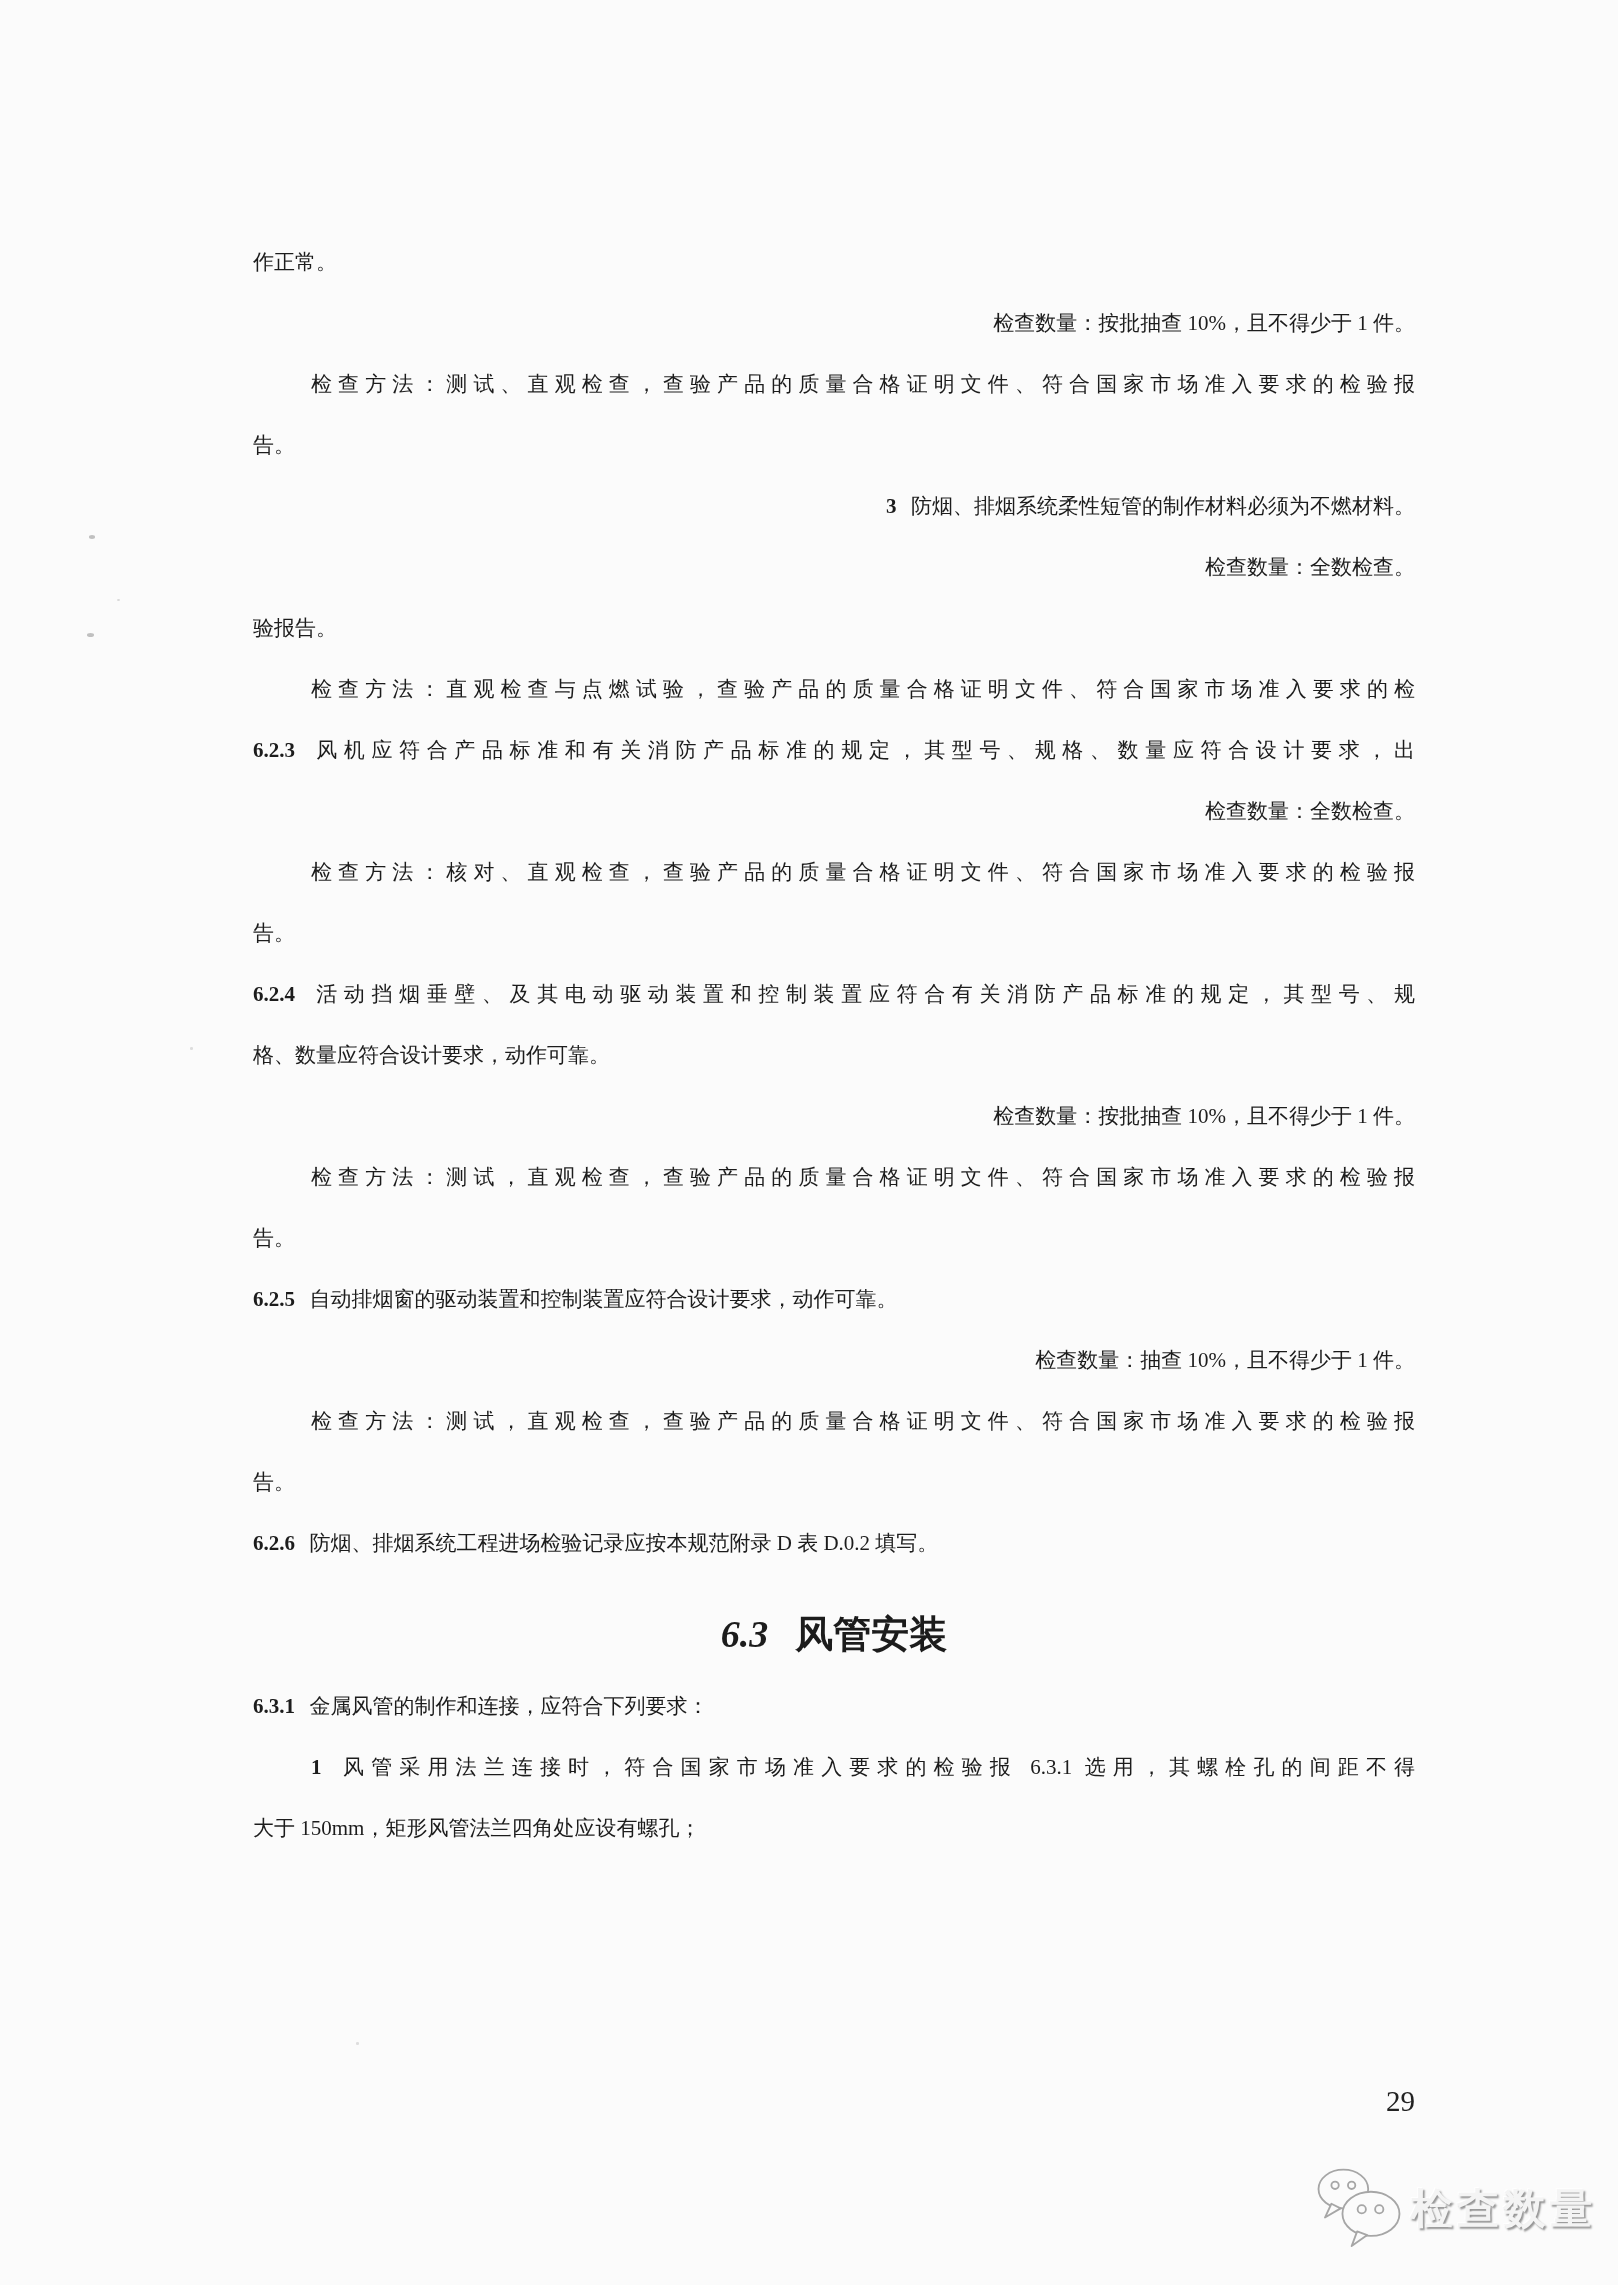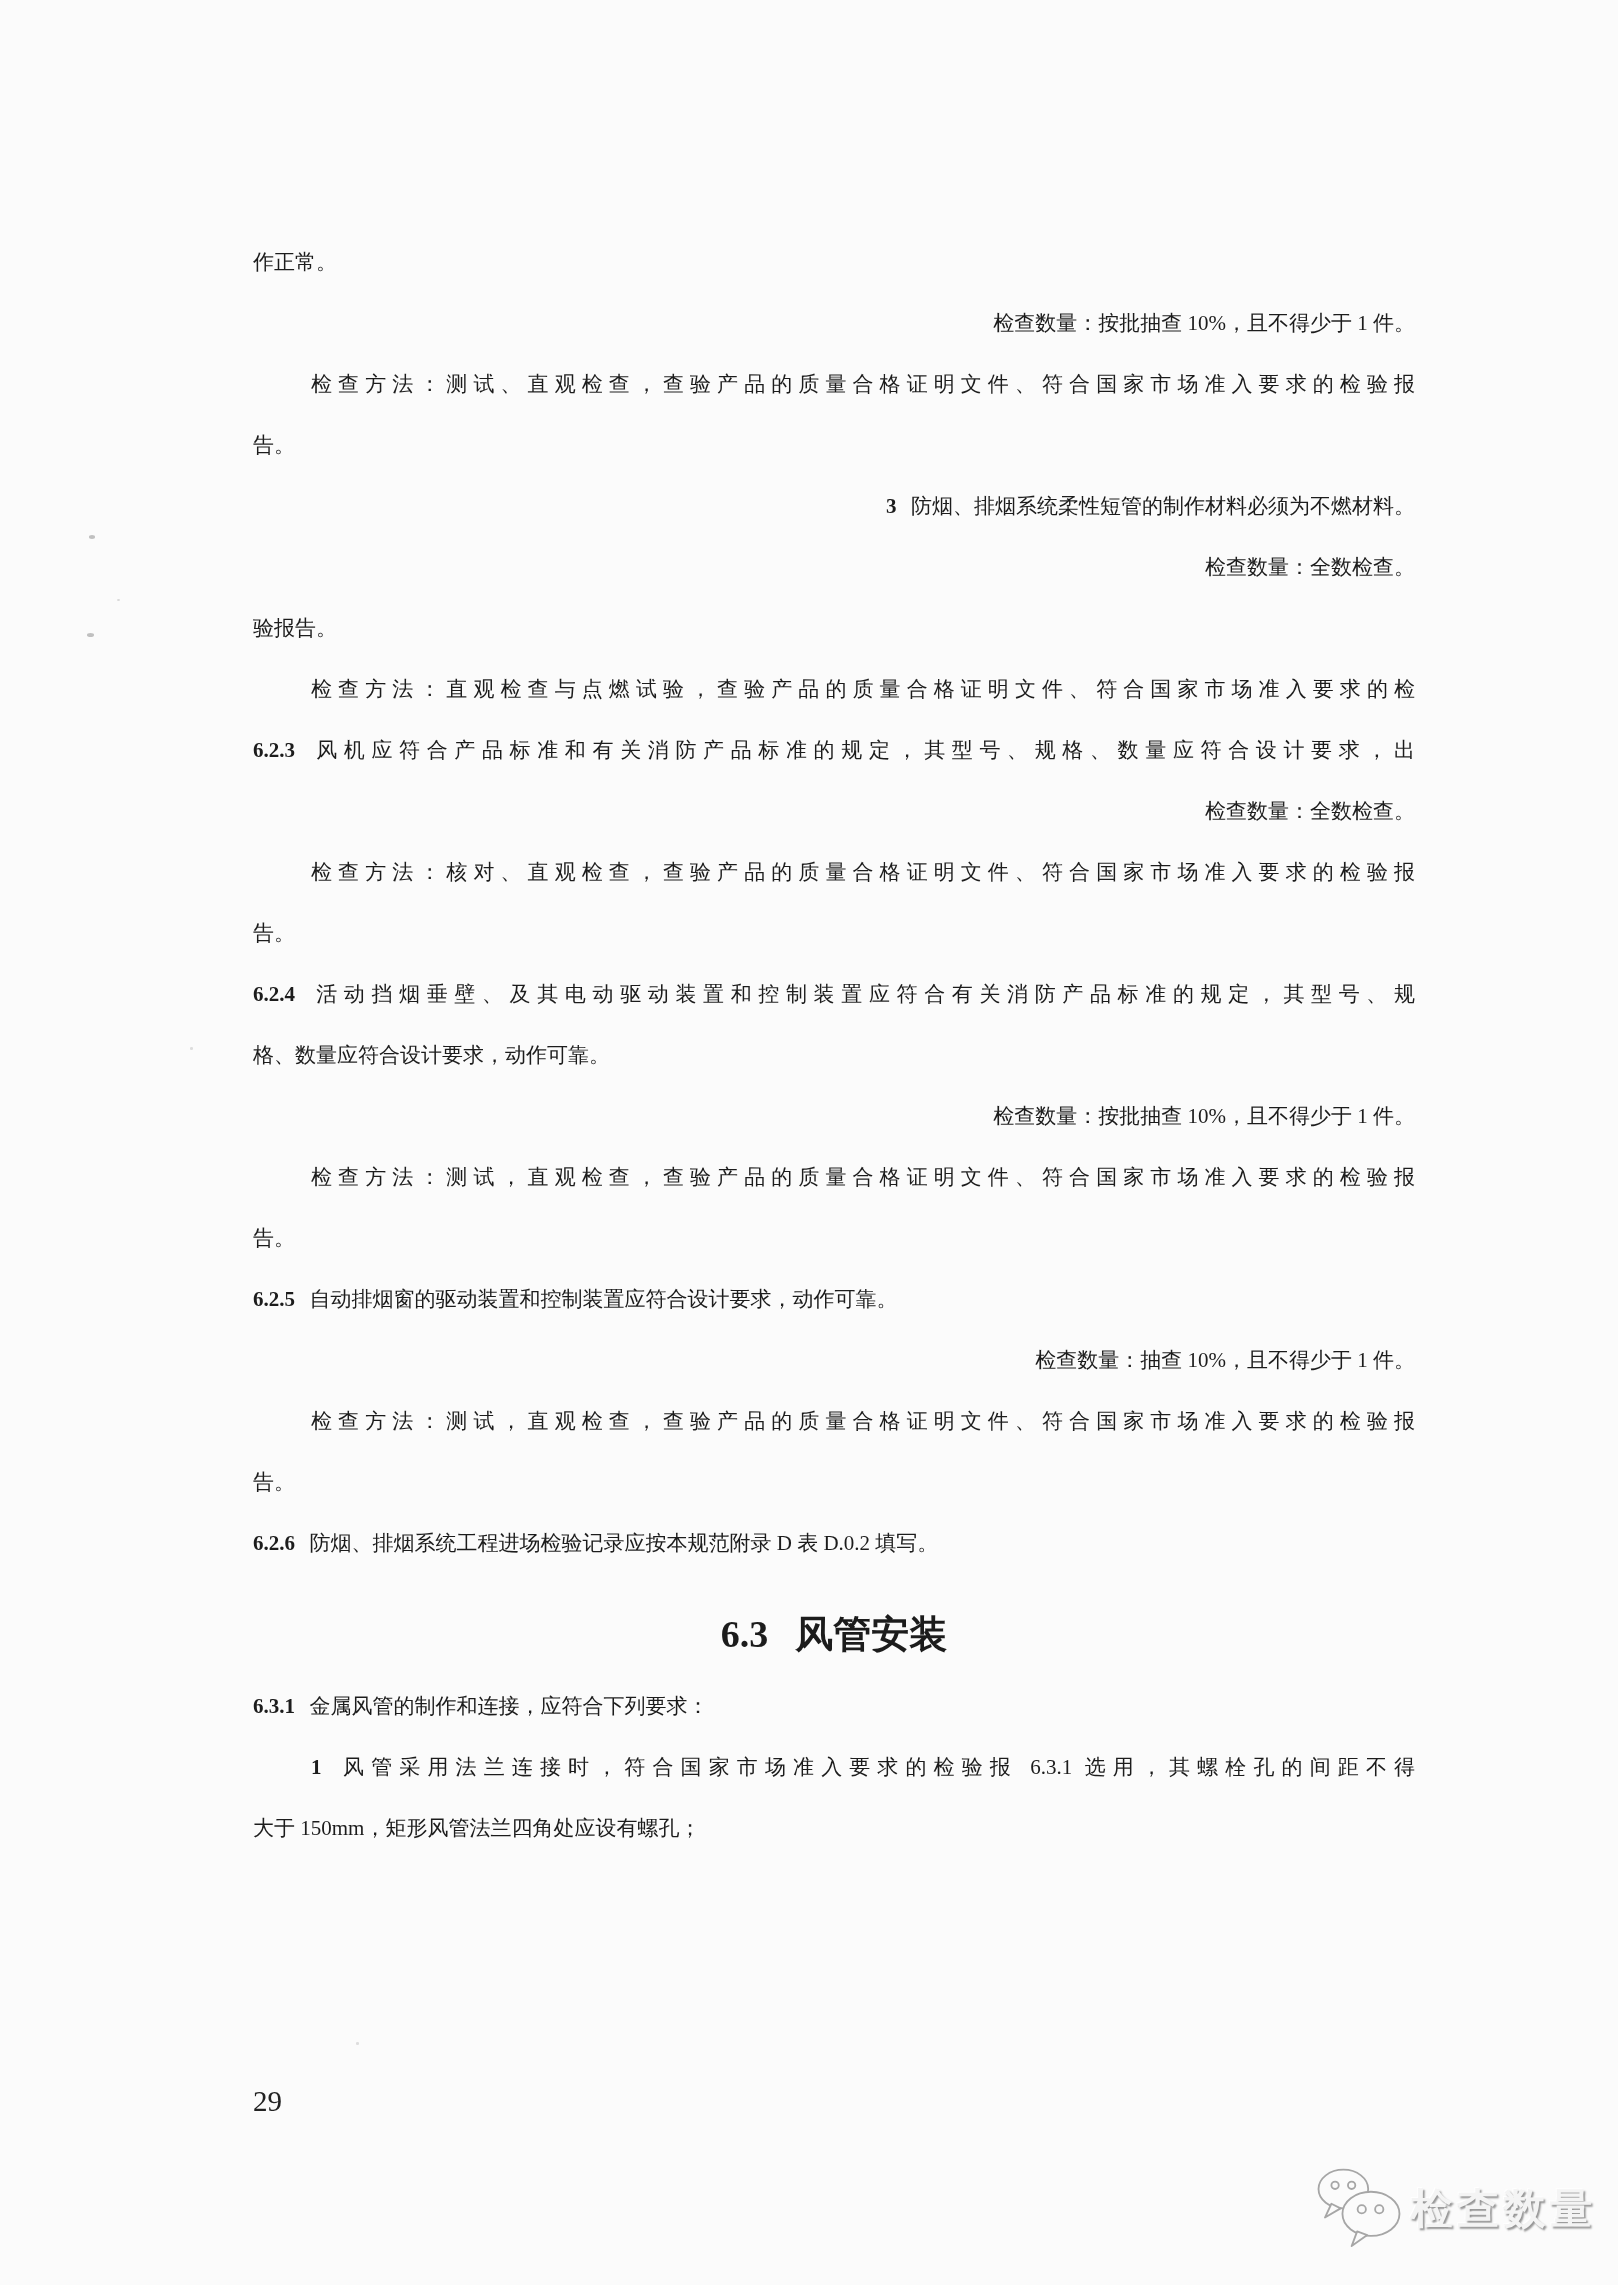--- a/index.html
+++ b/index.html
@@ -33,27 +33,27 @@
   }
   .num { font-weight: bold; margin-right: 14.5px; }
   .line.heading {
     font-size: 38px;
     font-weight: bold;
     text-align: center;
     text-align-last: center;
     margin-top: 30px;
     margin-bottom: 11px;
   }
-  .line.heading .num { margin-right: 27px; }
+  .line.heading .num { margin-right: 27px; font-style: italic; }
   .page-number {
     position: absolute;
     top: 2081px; left: 253px;
     width: 1162px;
     height: 40px; line-height: 40px;
-    text-align: left;
+    text-align: right;
     font-size: 29px;
     color: #222;
   }
   .watermark {
     position: absolute;
     left: 1313px; top: 2164px;
     display: flex;
     align-items: center;
   }
   .wm-logo { width: 92px; height: 85px; }

